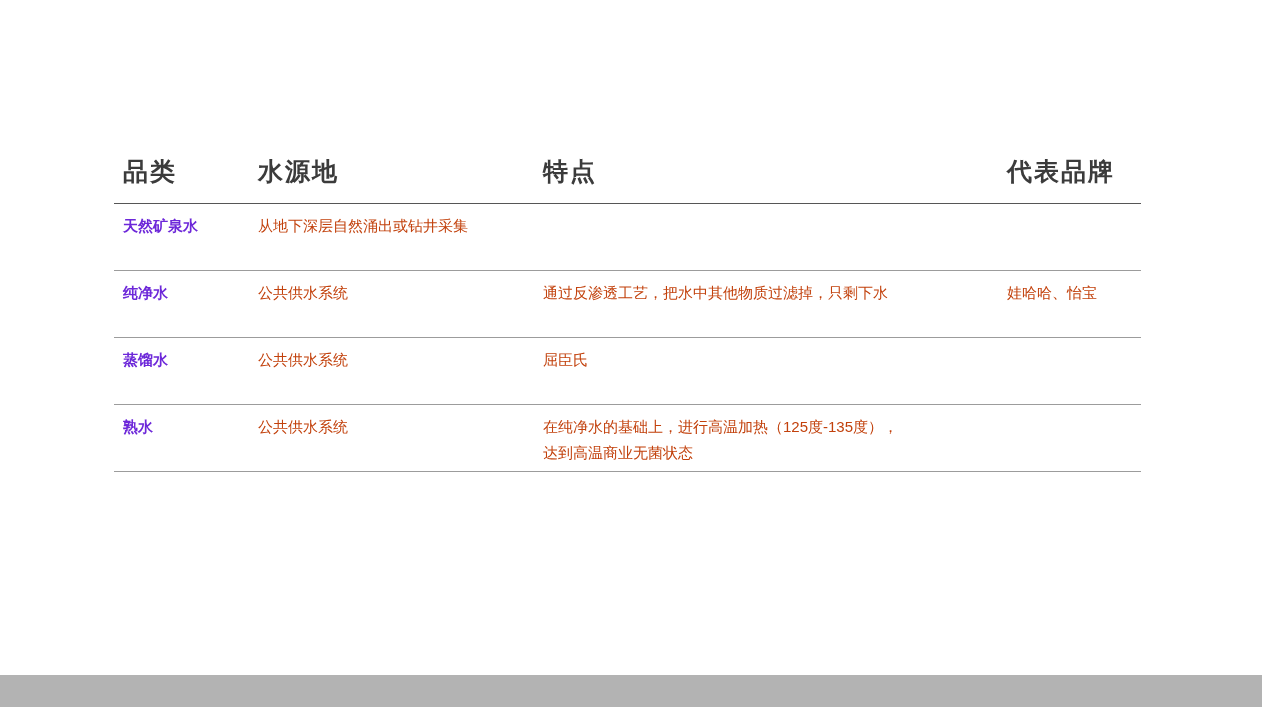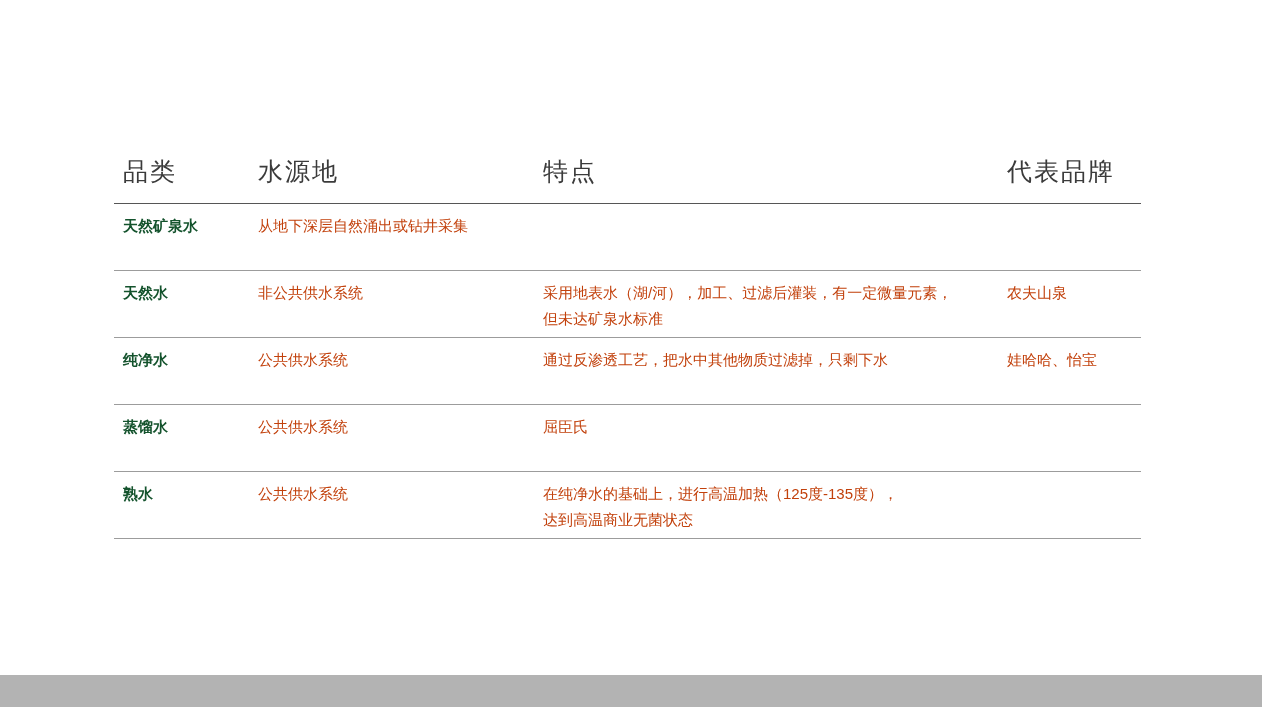--- a/index.html
+++ b/index.html
@@ -29,38 +29,38 @@
   .thead {
     height: 54px;
     border-bottom: 1px solid #565656;
   }
   .th {
     font-size: 25px;
     letter-spacing: 2px;
     line-height: 34px;
     padding: 4px 0 0 9px;
     color: #3b3b3b;
-    font-weight: 400;
+    font-weight: 700;
     white-space: nowrap;
   }
   .trow {
     height: 67px;
     border-bottom: 1px solid #9c9c9c;
   }
   .td {
     padding: 9px 0 0 9px;
     font-size: 15px;
     line-height: 26px;
     color: #c2410c;
     white-space: pre-line;
     overflow: hidden;
   }
   .td.cat {
     font-weight: 700;
-    color: #14532d;
+    color: #6d28d9;
   }
   .footer-bar {
     position: absolute;
     left: 0;
     top: 675px;
     width: 1262px;
     height: 32px;
     background: #b3b3b3;
   }
 </style>
@@ -76,27 +76,20 @@
       <div class="th">水源地</div>
       <div class="th">特点</div>
       <div class="th">代表品牌</div>
     </div>
 
     <div class="trow">
       <div class="td cat">天然矿泉水</div>
       <div class="td">从地下深层自然涌出或钻井采集</div>
     </div>
 
-    <div class="trow">
-      <div class="td cat">天然水</div>
-      <div class="td">非公共供水系统</div>
-      <div class="td">采用地表水（湖/河），加工、过滤后灌装，有一定微量元素，
-但未达矿泉水标准</div>
-      <div class="td">农夫山泉</div>
-    </div>
 
     <div class="trow">
       <div class="td cat">纯净水</div>
       <div class="td">公共供水系统</div>
       <div class="td">通过反渗透工艺，把水中其他物质过滤掉，只剩下水</div>
       <div class="td">娃哈哈、怡宝</div>
     </div>
 
     <div class="trow">
       <div class="td cat">蒸馏水</div>

